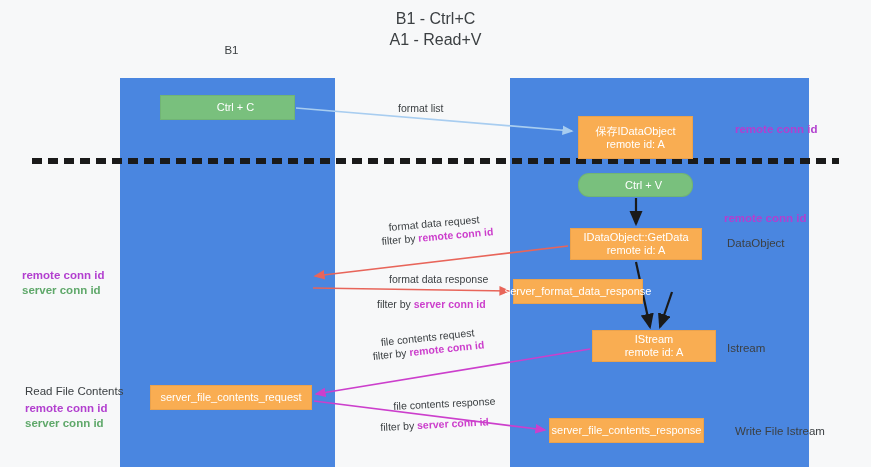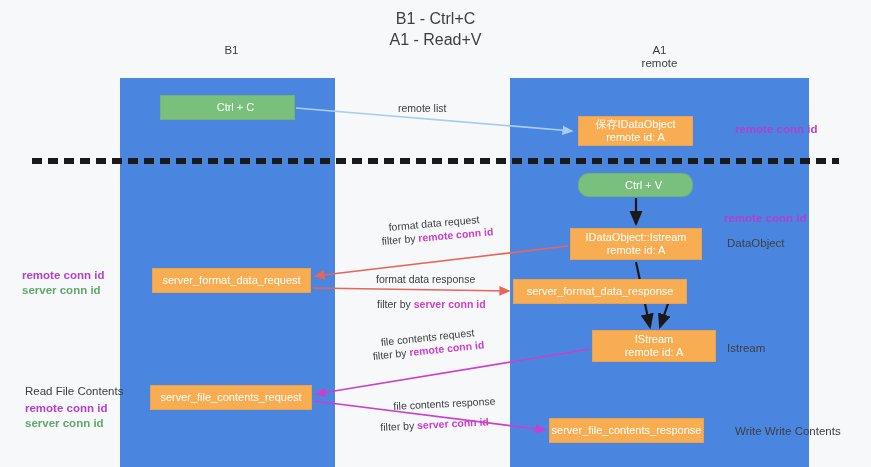--- a/index.html
+++ b/index.html
@@ -44,25 +44,25 @@
     display:flex;flex-direction:column;align-items:center;justify-content:center;
     color:#ffffff;font-size:11px;line-height:13px;text-align:center;
     border:1px solid rgba(0,0,0,.06);
   }
   .node.green{background:#79c07d;padding-left:16px;}
   .node.orange{background:#f9ad52;}
   .node span{display:block;pointer-events:none;}
 
   
   #n-ctrlc   {left:160px;top:95px; width:135px;height:25px;}
-  #n-saveido {left:578px;top:116px;width:115px;height:30px;}
+  #n-saveido {left:578px;top:116px;width:115px;height:43px;}
   #n-ctrlv   {left:578px;top:173px;width:115px;height:24px;border-radius:11px;}
   #n-getdata {left:570px;top:228px;width:132px;height:32px;}
   #n-sfreq   {left:152px;top:268px;width:159px;height:25px;}
-  #n-sfresp  {left:513px;top:279px;width:174px;height:25px;}
+  #n-sfresp  {left:513px;top:279px;width:130px;height:25px;}
   #n-istream {left:592px;top:330px;width:124px;height:32px;}
   #n-sfcreq  {left:150px;top:385px;width:162px;height:25px;}
   #n-sfcresp {left:549px;top:418px;width:155px;height:25px;}
 
   
   .side-label{position:absolute;font-size:11.5px;line-height:15px;color:#3c4043;}
   .cid-purple{color:#b23fcf;font-weight:bold;}
   .cid-green{color:#5fa86a;font-weight:bold;}
   .cid-magenta{color:#cc3fcc;font-weight:bold;}
 
@@ -76,21 +76,21 @@
   #lbl-left-2 {left:25px;top:401px;}
 
   
   .edge-label{
     position:absolute;font-size:10.5px;line-height:14px;color:#3c4043;
     white-space:nowrap;
   }
   #el-formatlist{left:398px;top:101px;}
   #el-fdreq     {left:388px;top:220px;transform:rotate(-5deg);transform-origin:left top;}
   #el-fdreq2    {left:381px;top:234px;transform:rotate(-5deg);transform-origin:left top;}
-  #el-fdresp    {left:376px;top:272px;}
+  #el-fdresp    {left:389px;top:272px;}
   #el-fdresp2   {left:377px;top:297px;}
   #el-fcreq     {left:380px;top:335px;transform:rotate(-6deg);transform-origin:left top;}
   #el-fcreq2    {left:372px;top:349px;transform:rotate(-6deg);transform-origin:left top;}
   #el-fcresp    {left:393px;top:399px;transform:rotate(-3deg);transform-origin:left top;}
   #el-fcresp2   {left:380px;top:420px;transform:rotate(-3deg);transform-origin:left top;}
 
   svg#wires{position:absolute;left:0;top:0;width:871px;height:467px;pointer-events:none;}
 </style>
 </head>
 <body>
@@ -101,24 +101,20 @@
     <div>B1 - Ctrl+C</div>
     <div>A1 - Read+V</div>
   </div>
 
   <div class="lane" id="lane-b1"></div>
   <div class="lane" id="lane-a1"></div>
 
   <div class="lane-head" id="head-b1">
     <div>B1</div>
   </div>
-  <div class="lane-head" id="head-a1">
-    <div>A1</div>
-    <div>remote</div>
-  </div>
 
   <svg id="wires" viewBox="0 0 871 467">
     <defs>
       <marker id="ah-blue" markerWidth="7" markerHeight="7" refX="6" refY="3" orient="auto">
         <path d="M0,0 L7,3 L0,6 z" fill="#a8cdf0"></path>
       </marker>
       <marker id="ah-black" markerWidth="7" markerHeight="7" refX="6" refY="3" orient="auto">
         <path d="M0,0 L7,3 L0,6 z" fill="#1a1a1a"></path>
       </marker>
       <marker id="ah-red" markerWidth="7" markerHeight="7" refX="6" refY="3" orient="auto">
@@ -155,46 +151,43 @@
   <div class="node orange" id="n-saveido">
     <span>保存IDataObject</span>
     <span>remote id: A</span>
   </div>
 
   <div class="node green" id="n-ctrlv">
     <span>Ctrl + V</span>
   </div>
 
   <div class="node orange" id="n-getdata">
-    <span>IDataObject::Istream</span>
+    <span>IDataObject::GetData</span>
     <span>remote id: A</span>
   </div>
 
-  <div class="node orange" id="n-sfreq">
-    <span>server_format_data_request</span>
-  </div>
 
   <div class="node orange" id="n-sfresp">
     <span>server_format_data_response</span>
   </div>
 
   <div class="node orange" id="n-istream">
     <span>IStream</span>
     <span>remote id: A</span>
   </div>
 
   <div class="node orange" id="n-sfcreq">
     <span>server_file_contents_request</span>
   </div>
 
   <div class="node orange" id="n-sfcresp">
     <span>server_file_contents_response</span>
   </div>
 
-  <div class="edge-label" id="el-formatlist">remote list</div>
+  <div class="edge-label" id="el-formatlist">format list</div>
 
   <div class="edge-label" id="el-fdreq">format data request</div>
   <div class="edge-label" id="el-fdreq2">
     <span>filter by </span><span class="cid-magenta">remote conn id</span>
   </div>
 
   <div class="edge-label" id="el-fdresp">format data response</div>
   <div class="edge-label" id="el-fdresp2">
     <span>filter by </span><span class="cid-magenta">server conn id</span>
   </div>
@@ -206,21 +199,21 @@
 
   <div class="edge-label" id="el-fcresp">file contents response</div>
   <div class="edge-label" id="el-fcresp2">
     <span>filter by </span><span class="cid-magenta">server conn id</span>
   </div>
 
   <div class="side-label cid-purple" id="lbl-rc-1">remote conn id</div>
   <div class="side-label cid-purple" id="lbl-rc-2">remote conn id</div>
   <div class="side-label" id="lbl-dataobj">DataObject</div>
   <div class="side-label" id="lbl-istream">Istream</div>
-  <div class="side-label" id="lbl-write">Write Write Contents</div>
+  <div class="side-label" id="lbl-write">Write File Istream</div>
 
   <div class="side-label" id="lbl-left-1">
     <div class="cid-purple">remote conn id</div>
     <div class="cid-green">server conn id</div>
   </div>
 
   <div class="side-label" id="lbl-read">Read File Contents</div>
 
   <div class="side-label" id="lbl-left-2">
     <div class="cid-purple">remote conn id</div>

